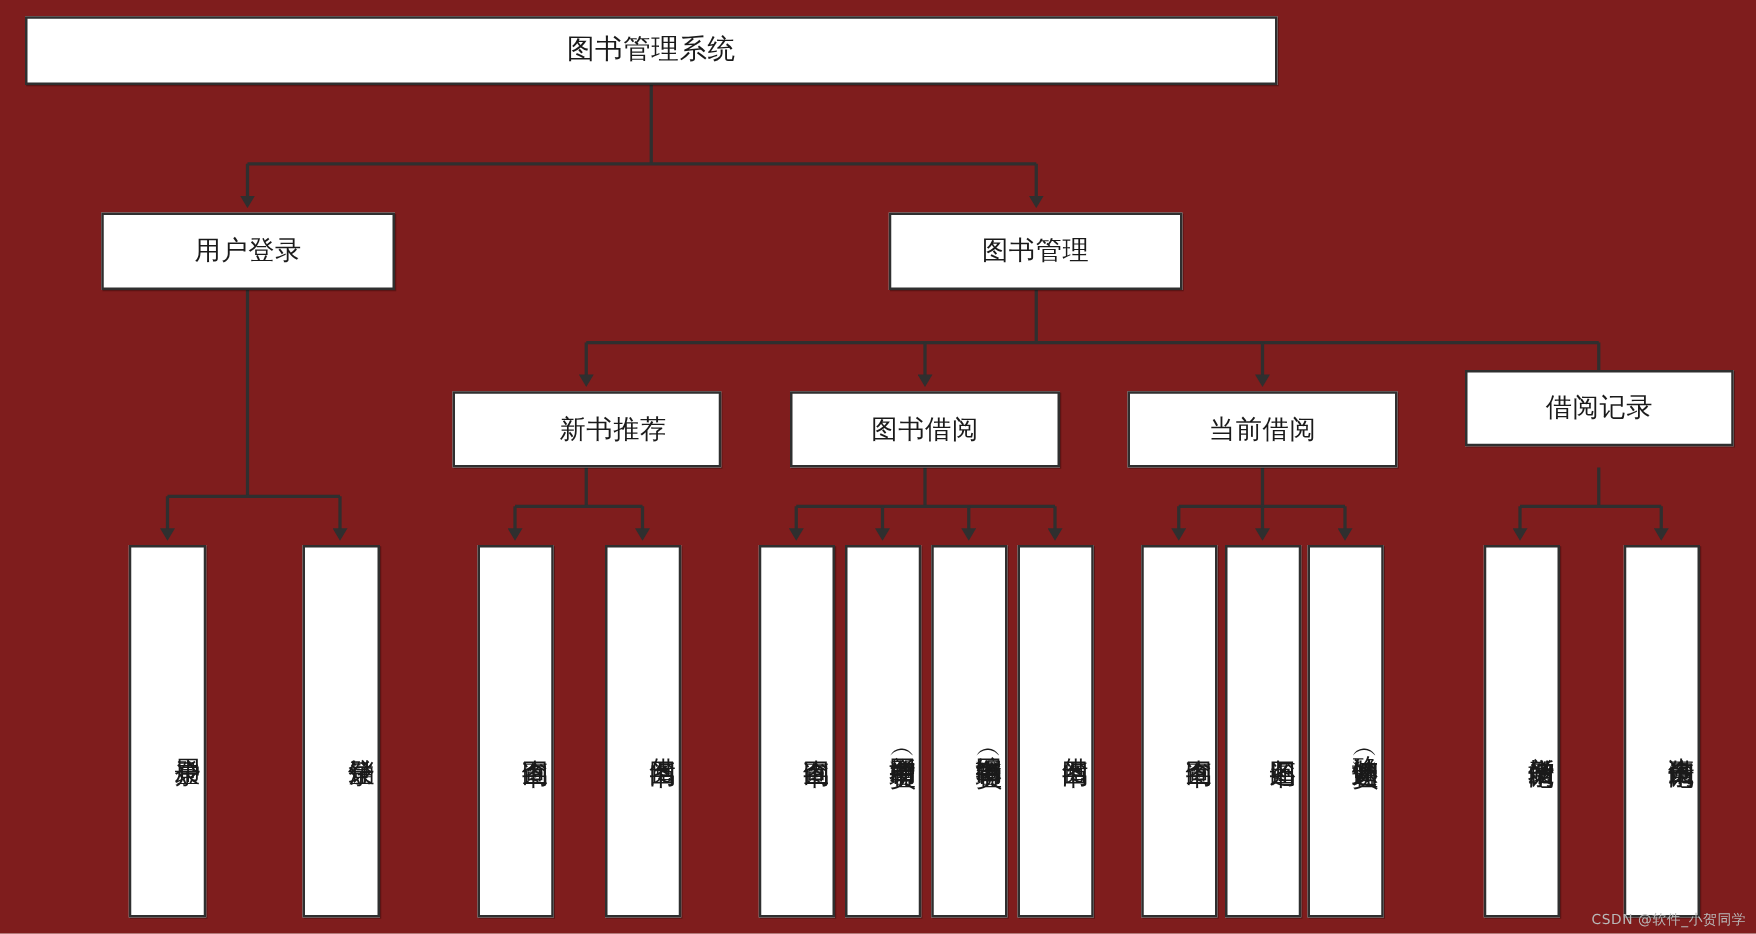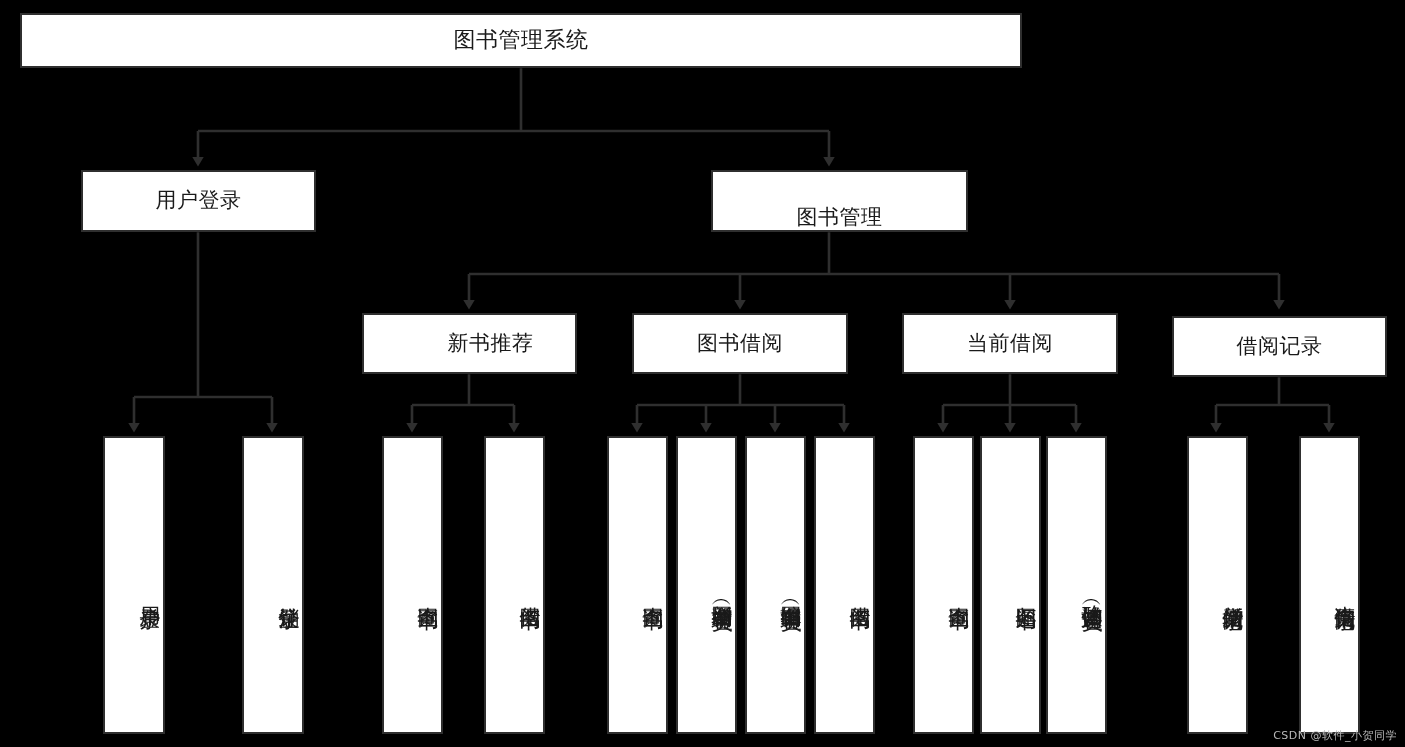--- a/index.html
+++ b/index.html
@@ -7,21 +7,21 @@
     padding: 0;
     background: #ffffff;
   }
   body {
     font-family: "DejaVu Sans", "Liberation Sans", sans-serif;
   }
   #canvas {
     position: relative;
     width: 1405px;
     height: 747px;
-    background: #000000;
+    background: #7f1d1d;
     overflow: hidden;
   }
   svg.connectors {
     position: absolute;
     left: 0;
     top: 0;
     width: 1405px;
     height: 747px;
     pointer-events: none;
   }
@@ -124,34 +124,34 @@
     </g>
   </svg>
 
   <div class="node horiz root" style="left:20px; top:13px; width:1002px; height:55px;">
     <span>图书管理系统</span>
   </div>
 
   <div class="node horiz" style="left:81px; top:170px; width:235px; height:62px;">
     <span>用户登录</span>
   </div>
-  <div class="node horiz" style="left:711px; top:170px; width:257px; height:62px;align-items:flex-end;">
+  <div class="node horiz" style="left:711px; top:170px; width:235px; height:62px;">
     <span>图书管理</span>
   </div>
 
   <div class="node horiz" style="left:362px; top:313px; width:215px; height:61px;padding-left:42px;">
     <span>新书推荐</span>
   </div>
   <div class="node horiz" style="left:632px; top:313px; width:216px; height:61px;">
     <span>图书借阅</span>
   </div>
   <div class="node horiz" style="left:902px; top:313px; width:216px; height:61px;">
     <span>当前借阅</span>
   </div>
-  <div class="node horiz" style="left:1172px; top:316px; width:215px; height:61px;">
+  <div class="node horiz" style="left:1172px; top:296px; width:215px; height:61px;">
     <span>借阅记录</span>
   </div>
 
   <div class="node vert" style="left:103px; top:436px; width:62px; height:298px;">
     <span class="vlabel">用户登录</span>
   </div>
   <div class="node vert" style="left:242px; top:436px; width:62px; height:298px;">
     <span class="vlabel">注销登录</span>
   </div>
 

